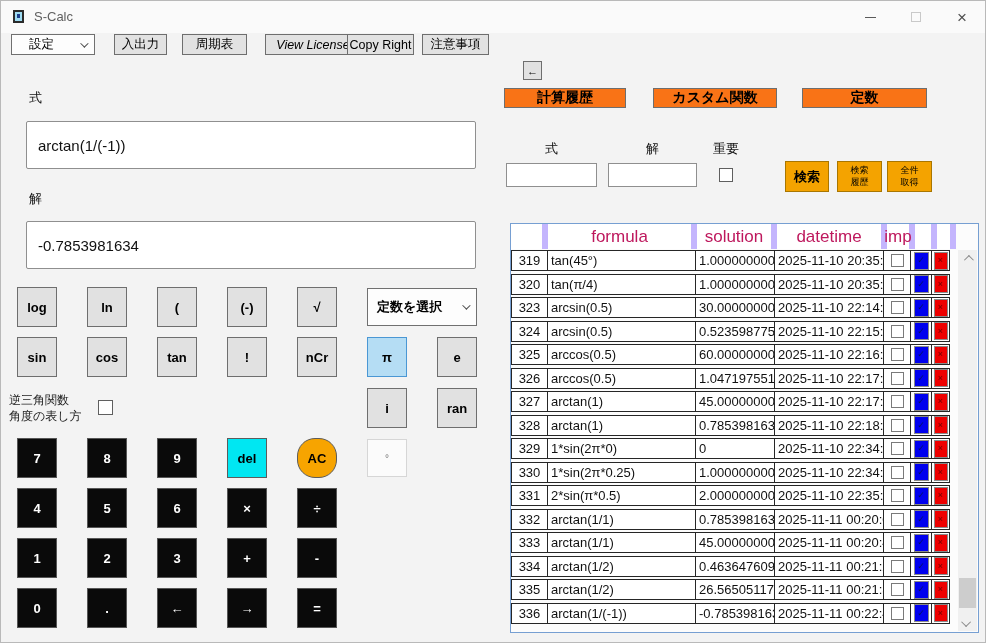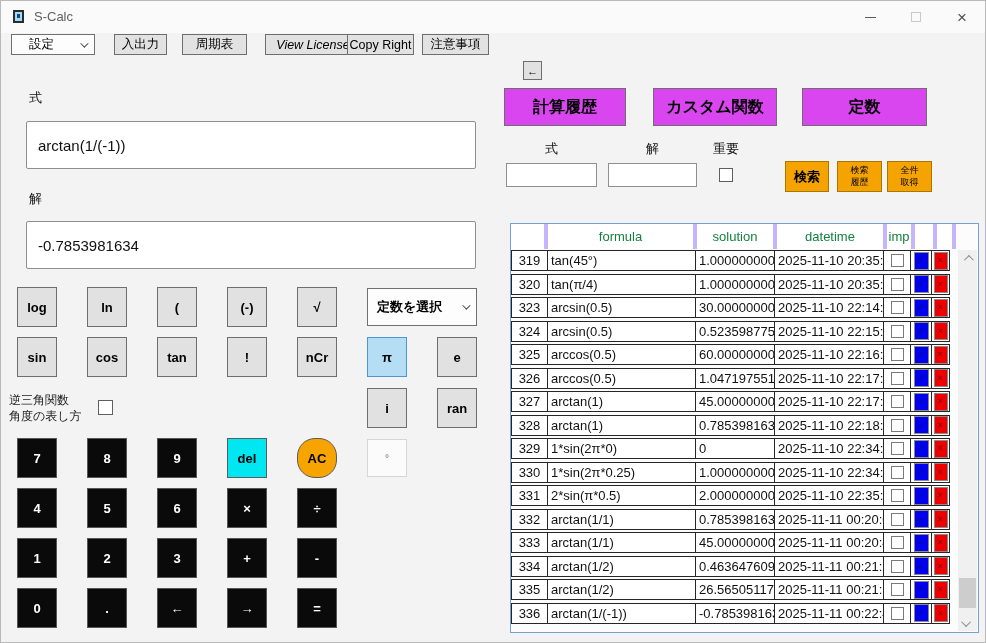--- a/index.html
+++ b/index.html
@@ -30,28 +30,28 @@
   .key.black  { background:#0a0a0a; border:1px solid #565656; color:#fff; }
   .key.cyan   { background:#00e7f2; border:1px solid #5c5c5c; color:#000; }
   .key.orangek{ background:#f7a400; border:1px solid #5c5c5c; color:#000; }
   .key.pi     { background:#b5ddf4; border:1px solid #4a97d4; color:#000; }
   .key.deg    { background:#fbfbfb; border:1px solid #d6d6d6; color:#777; font-size:10px; font-weight:400; }
   .inv-label { position:absolute; left:8px; top:391px; font-size:12px; line-height:1.35; color:#222; white-space:pre-line; }
   .checkbox { position:absolute; width:15px; height:15px; background:#fff; border:1px solid #5f5f5f; }
 
   
   .backbtn { position:absolute; left:522px; top:60px; width:19px; height:19px; background:#e1e1e1; border:1px solid #6e6e6e; font-size:11px; display:flex; align-items:center; justify-content:center; color:#000; font-family:inherit; }
-  .tabbtn { position:absolute; top:87px; height:38px; background:#d946ef; border:1px solid #6e6e6e; font-size:16px; font-weight:700; color:#000; display:flex; align-items:center; justify-content:center; font-family:inherit; }
+  .tabbtn { position:absolute; top:87px; height:20px; background:#f97316; border:1px solid #6e6e6e; font-size:14px; font-weight:700; color:#000; display:flex; align-items:center; justify-content:center; font-family:inherit; }
   .sfield { position:absolute; top:162px; height:24px; background:#fff; border:1px solid #8f8f8f; font-size:13px; padding:0 6px; font-family:inherit; }
   .orangebtn { position:absolute; top:160px; height:31px; background:#f4a300; border:1px solid #a97600; color:#000; display:flex; align-items:center; justify-content:center; text-align:center; font-family:inherit; }
 
   
   .grid { position:absolute; left:509px; top:222px; width:469px; height:410px; background:#fcfcfc; border:1px solid #769fd2; }
   .ghead { position:absolute; left:0; top:0; height:25px; display:flex; background:#fff; }
-  .hc { border-right:4px solid #c4b5fd; display:flex; align-items:center; justify-content:center; font-size:13px; color:#15803d; height:25px; }
+  .hc { border-right:6px solid #c4b5fd; display:flex; align-items:center; justify-content:center; font-size:17px; color:#be185d; height:25px; }
   .gbody { position:absolute; left:0; top:26px; display:flex; flex-direction:column; gap:2.5px; }
   .trow { display:flex; height:21px; }
   .tc { border:1px solid #262626; background:#fff; font-size:13px; color:#111; display:flex; align-items:center; padding:0 3px; overflow:hidden; white-space:nowrap; margin-left:-1px; }
   .trow .tc:first-child { margin-left:0; justify-content:center; padding:0; }
   .tc.center { justify-content:center; padding:0; }
   .c0{width:37px;} .c1{width:149px;} .c2{width:80px;} .c3{width:110px;} .c4{width:28px;} .c5{width:22px;} .c6{width:19px;}
   .cb-s { width:13px; height:13px; background:#fff; border:1px solid #7a7a7a; display:block; }
   .bluebtn { width:15px; height:18px; background:#0000ee; border:1px solid #8a8a8a; color:#001060; font-size:9px; line-height:1; display:flex; align-items:center; justify-content:center; padding:0; font-family:inherit; }
   .redbtn  { width:14px; height:18px; background:#ee0000; border:1px solid #8a8a8a; color:#6d0000; font-size:9px; line-height:1; display:flex; align-items:center; justify-content:center; padding:0; font-family:inherit; }
 

